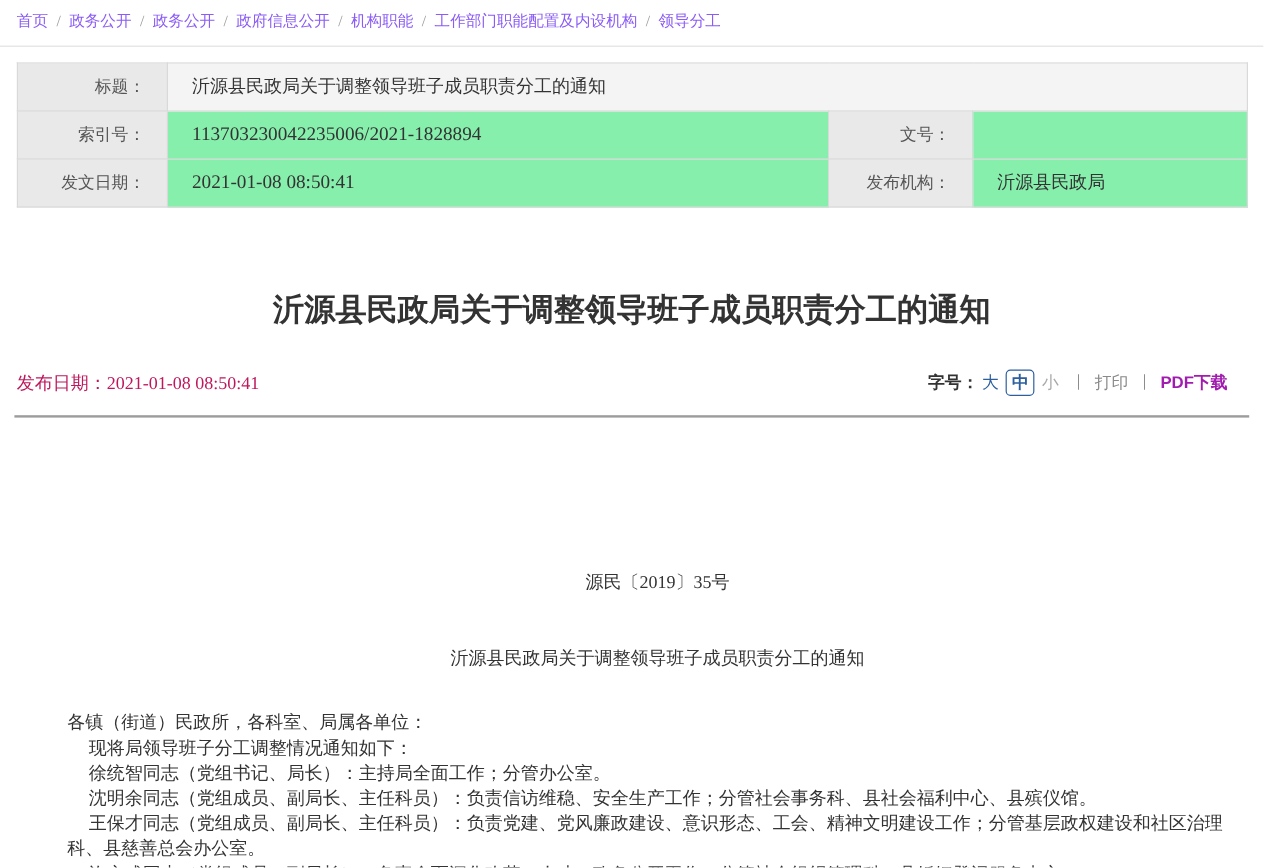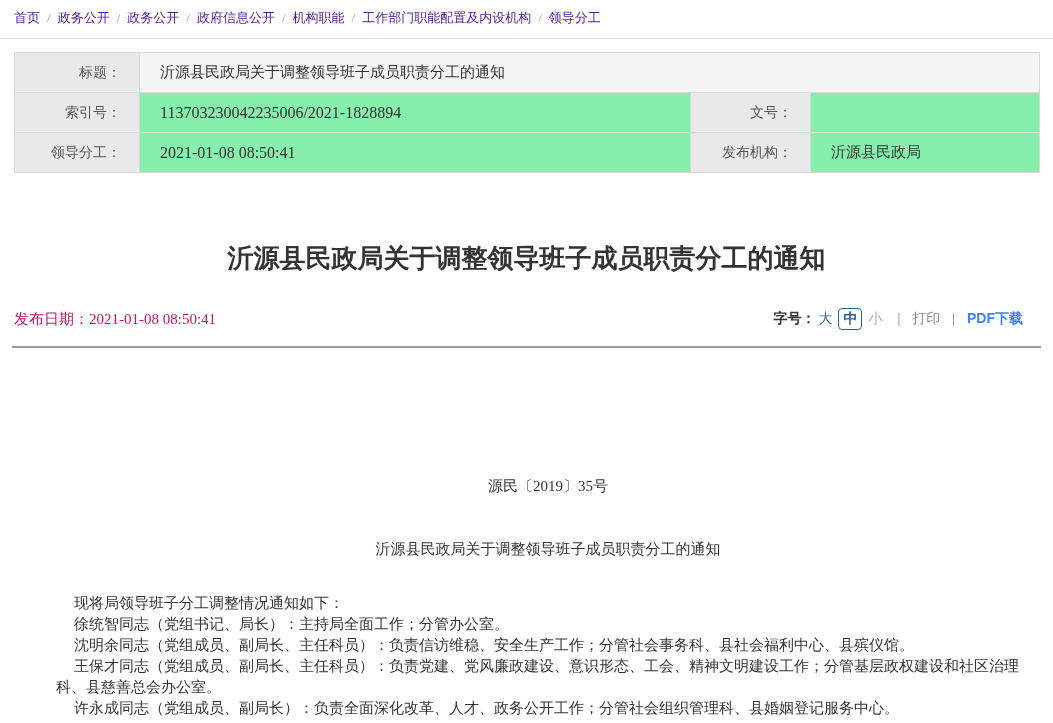--- a/index.html
+++ b/index.html
@@ -2,21 +2,21 @@
 <html><head>
 <meta charset="utf-8">
 <style>
   * { margin:0; padding:0; box-sizing:border-box; }
   html,body { width:1053px; height:723px; background:#ffffff; overflow:hidden;
               font-family:"Liberation Serif","DejaVu Serif",serif; }
 
   
   .breadcrumb { padding:9px 14px 11px 14px; border-bottom:1px solid #e2e2e2;
                 font-size:13px; color:#7d7d7d; }
-  .breadcrumb a { color:#4c1d95; text-decoration:none; cursor:pointer; }
+  .breadcrumb a { color:#8b5cf6; text-decoration:none; cursor:pointer; }
   .breadcrumb .sep { color:#9a9a9a; margin:0 7px; }
 
   
   .info-table-wrap { padding:13px 14px 0 14px; }
   table.info { width:1025px; border-collapse:collapse; table-layout:fixed; }
   table.info td { border:1px solid #d9d9d9; height:40px; vertical-align:middle; }
   td.lbl { background:#e9e9e9; text-align:right; padding-right:18px;
            color:#555; font-size:14px; }
   td.val { background:#86efac; padding-left:20px; color:#333; font-size:15px; }
   td.val.title-val { background:#f4f4f4; }
@@ -30,21 +30,21 @@
   .pub-date { color:#be185d; font-size:15px; }
   .toolbar { display:flex; align-items:center; font-size:14px; color:#333;margin-left:17px; }
   .toolbar .fs-label { font-weight:bold; color:#333; }
   .toolbar .fs-btn { margin:0 3px; cursor:pointer; text-decoration:none; }
   .toolbar .fs-large { color:#2d5f9e; }
   .toolbar .fs-medium { color:#2d5f9e; font-weight:bold; border:1px solid #2d5f9e;
                         border-radius:4px; padding:1px 4px; }
   .toolbar .fs-small { color:#a9a9a9; }
   .toolbar .pipe { color:#777; margin:0 12px; font-size:14px; }
   .toolbar .print-btn { color:#8a8a8a; cursor:pointer; text-decoration:none;text-align:right; }
-  .toolbar .pdf-btn { color:#3b82f6; font-weight:bold; cursor:pointer; text-decoration:none;
+  .toolbar .pdf-btn { color:#a21caf; font-weight:bold; cursor:pointer; text-decoration:none;
                       font-family:"Liberation Sans","DejaVu Sans",sans-serif; }
 
   .content-divider { margin:16px 12px 0 12px; border-bottom:2px solid #9c9c9c; }
 
   
   .art-body { padding:0 13px 0 56px; color:#333; font-size:15px; line-height:21px; }
   .spacer-top { height:128px; }
   .doc-number { text-align:center; }
   .doc-subtitle { text-align:center; margin-top:42px; }
   .paras { margin-top:33px; }
@@ -71,21 +71,21 @@
       <td class="lbl">标题：</td>
       <td class="val title-val" colspan="3">沂源县民政局关于调整领导班子成员职责分工的通知</td>
     </tr>
     <tr>
       <td class="lbl">索引号：</td>
       <td class="val"><span class="num">113703230042235006/2021-1828894</span></td>
       <td class="lbl">文号：</td>
       <td class="val"></td>
     </tr>
     <tr>
-      <td class="lbl">领导分工：</td>
+      <td class="lbl">发文日期：</td>
       <td class="val"><span class="num">2021-01-08 08:50:41</span></td>
       <td class="lbl">发布机构：</td>
       <td class="val">沂源县民政局</td>
     </tr>
   </tbody>
     </table>
 </div>
 
 <h1 class="art-title">沂源县民政局关于调整领导班子成员职责分工的通知</h1>
 
@@ -103,19 +103,20 @@
   </div>
 </div>
 
 <div class="content-divider"></div>
 
 <div class="art-body">
   <div class="spacer-top"></div>
   <div class="doc-number">源民〔2019〕35号</div>
   <div class="doc-subtitle">沂源县民政局关于调整领导班子成员职责分工的通知</div>
   <div class="paras">
+    <p class="no-indent">各镇（街道）民政所，各科室、局属各单位：</p>
     <p>现将局领导班子分工调整情况通知如下：</p>
     <p>徐统智同志（党组书记、局长）：主持局全面工作；分管办公室。</p>
     <p>沈明余同志（党组成员、副局长、主任科员）：负责信访维稳、安全生产工作；分管社会事务科、县社会福利中心、县殡仪馆。</p>
     <p>王保才同志（党组成员、副局长、主任科员）：负责党建、党风廉政建设、意识形态、工会、精神文明建设工作；分管基层政权建设和社区治理科、县慈善总会办公室。</p>
     <p>许永成同志（党组成员、副局长）：负责全面深化改革、人才、政务公开工作；分管社会组织管理科、县婚姻登记服务中心。</p>
   </div>
 </div>
 
 </body></html>

